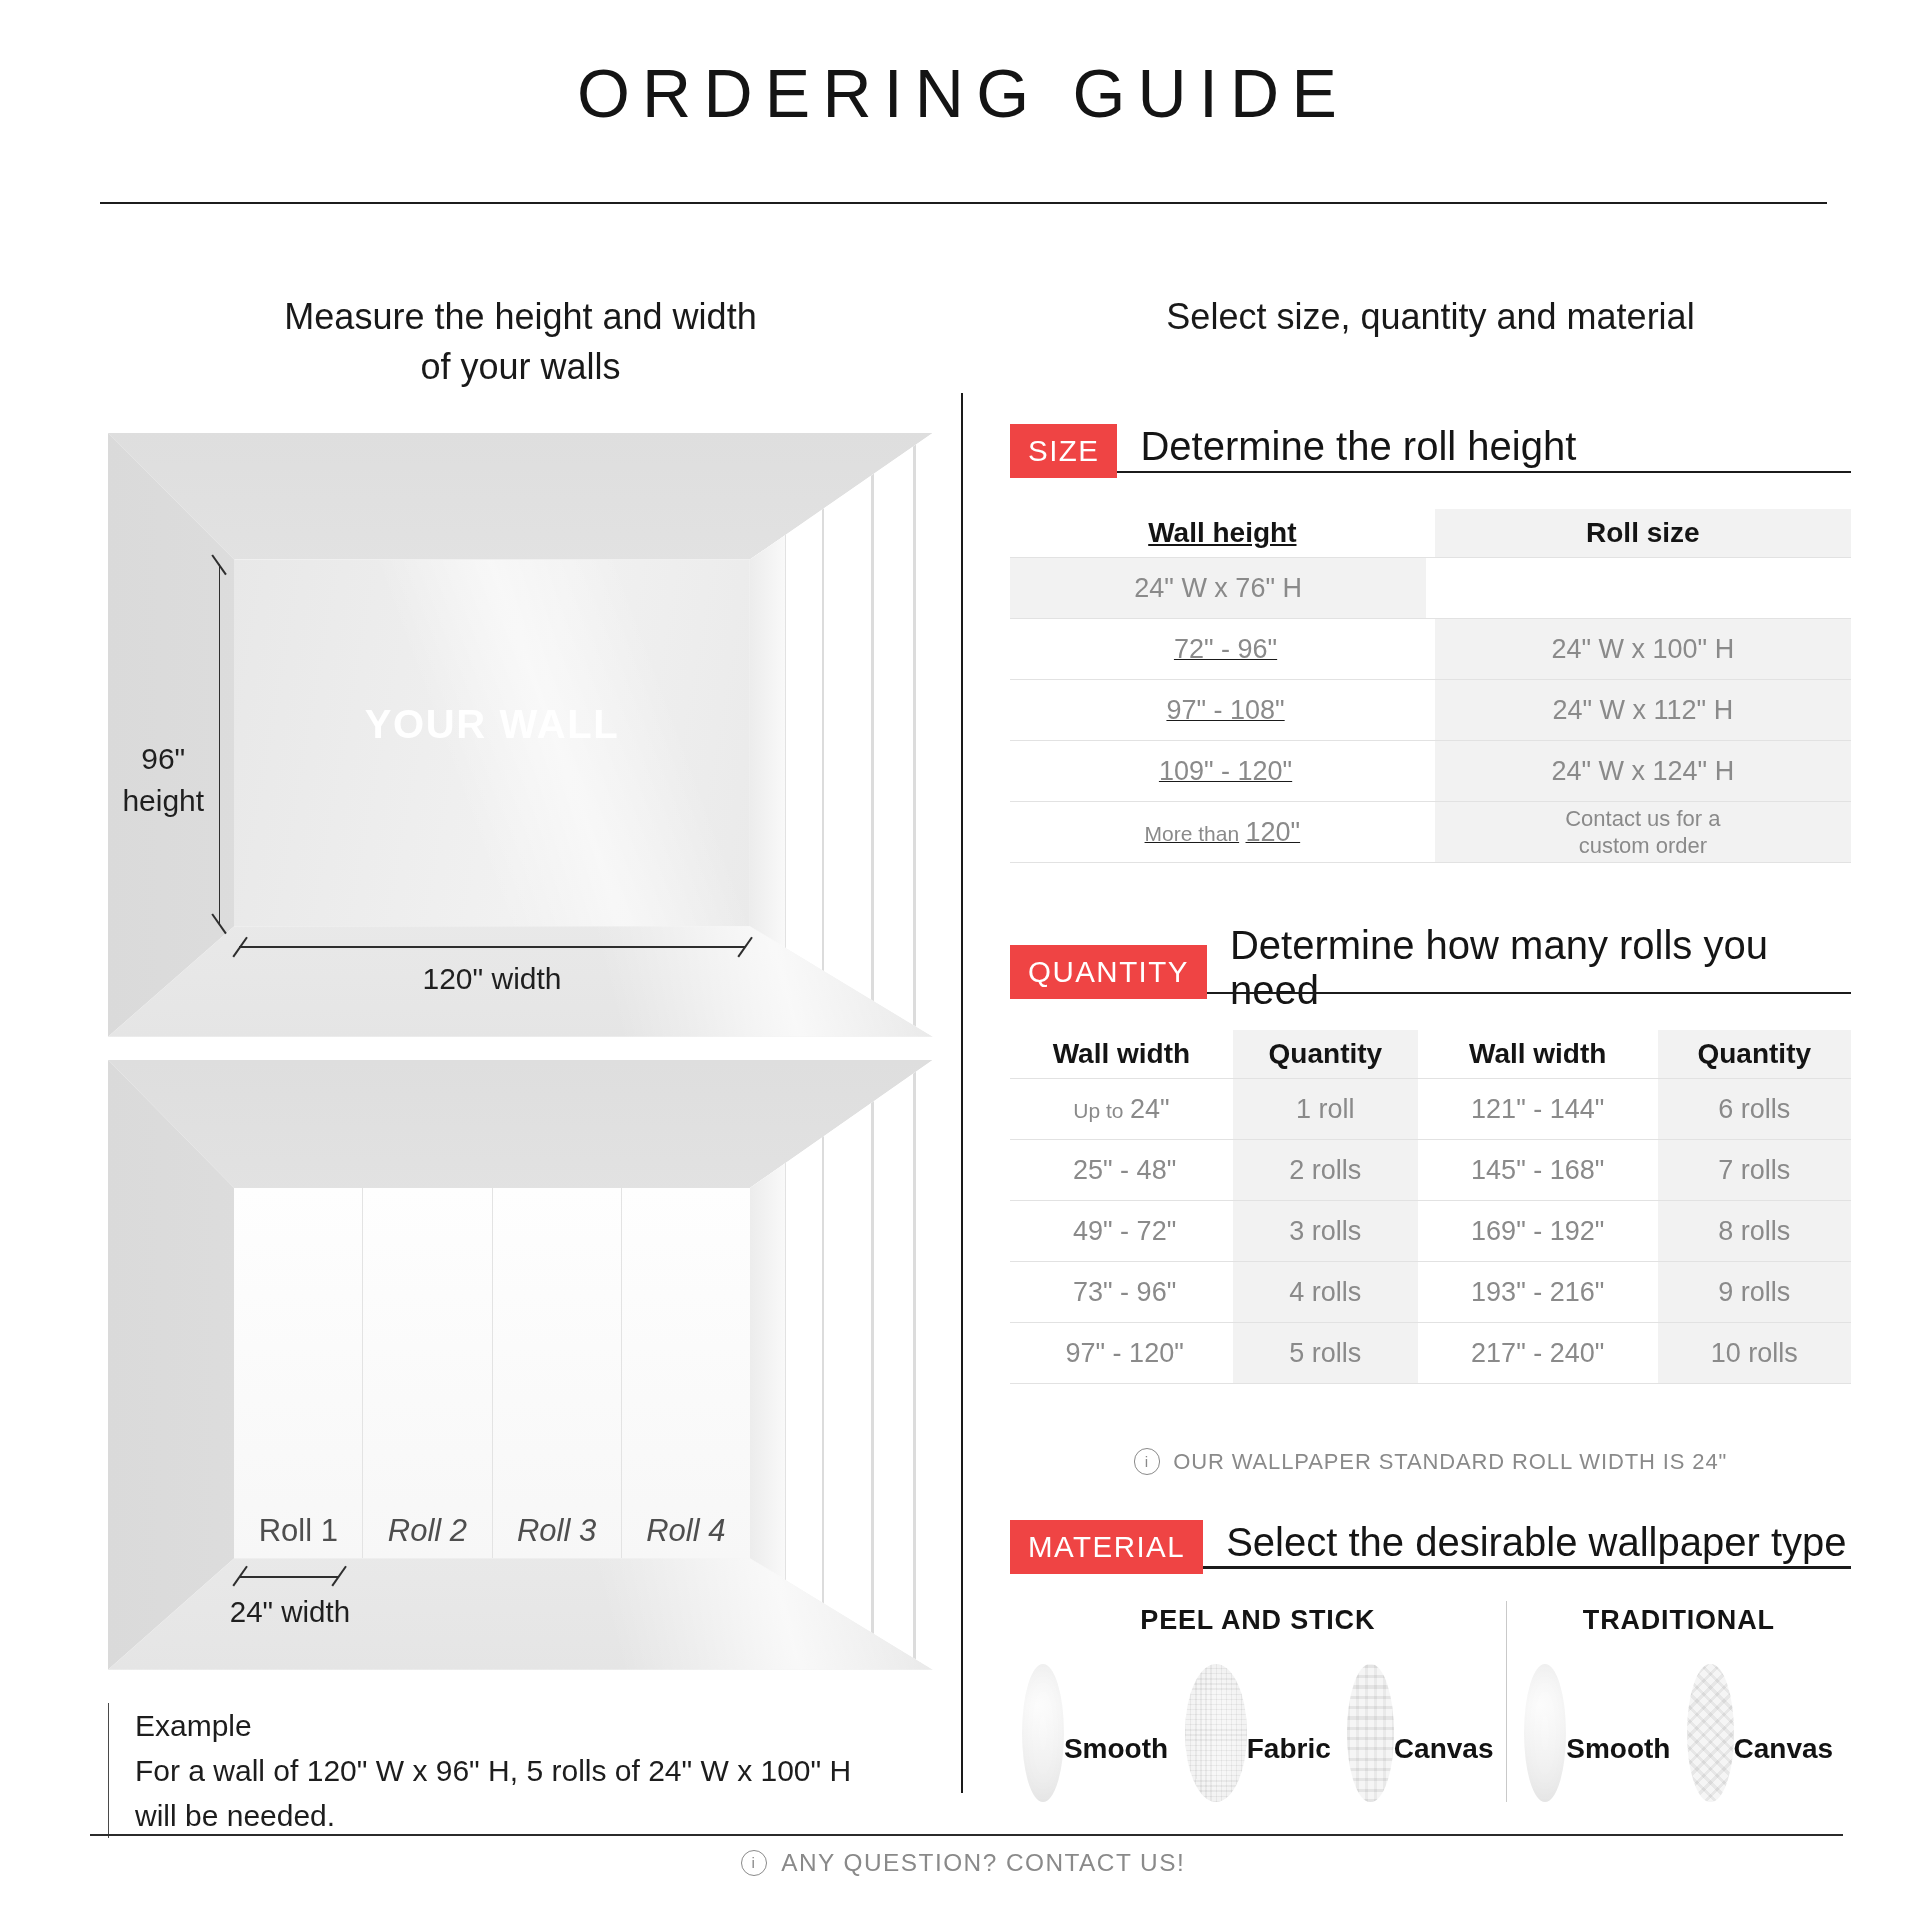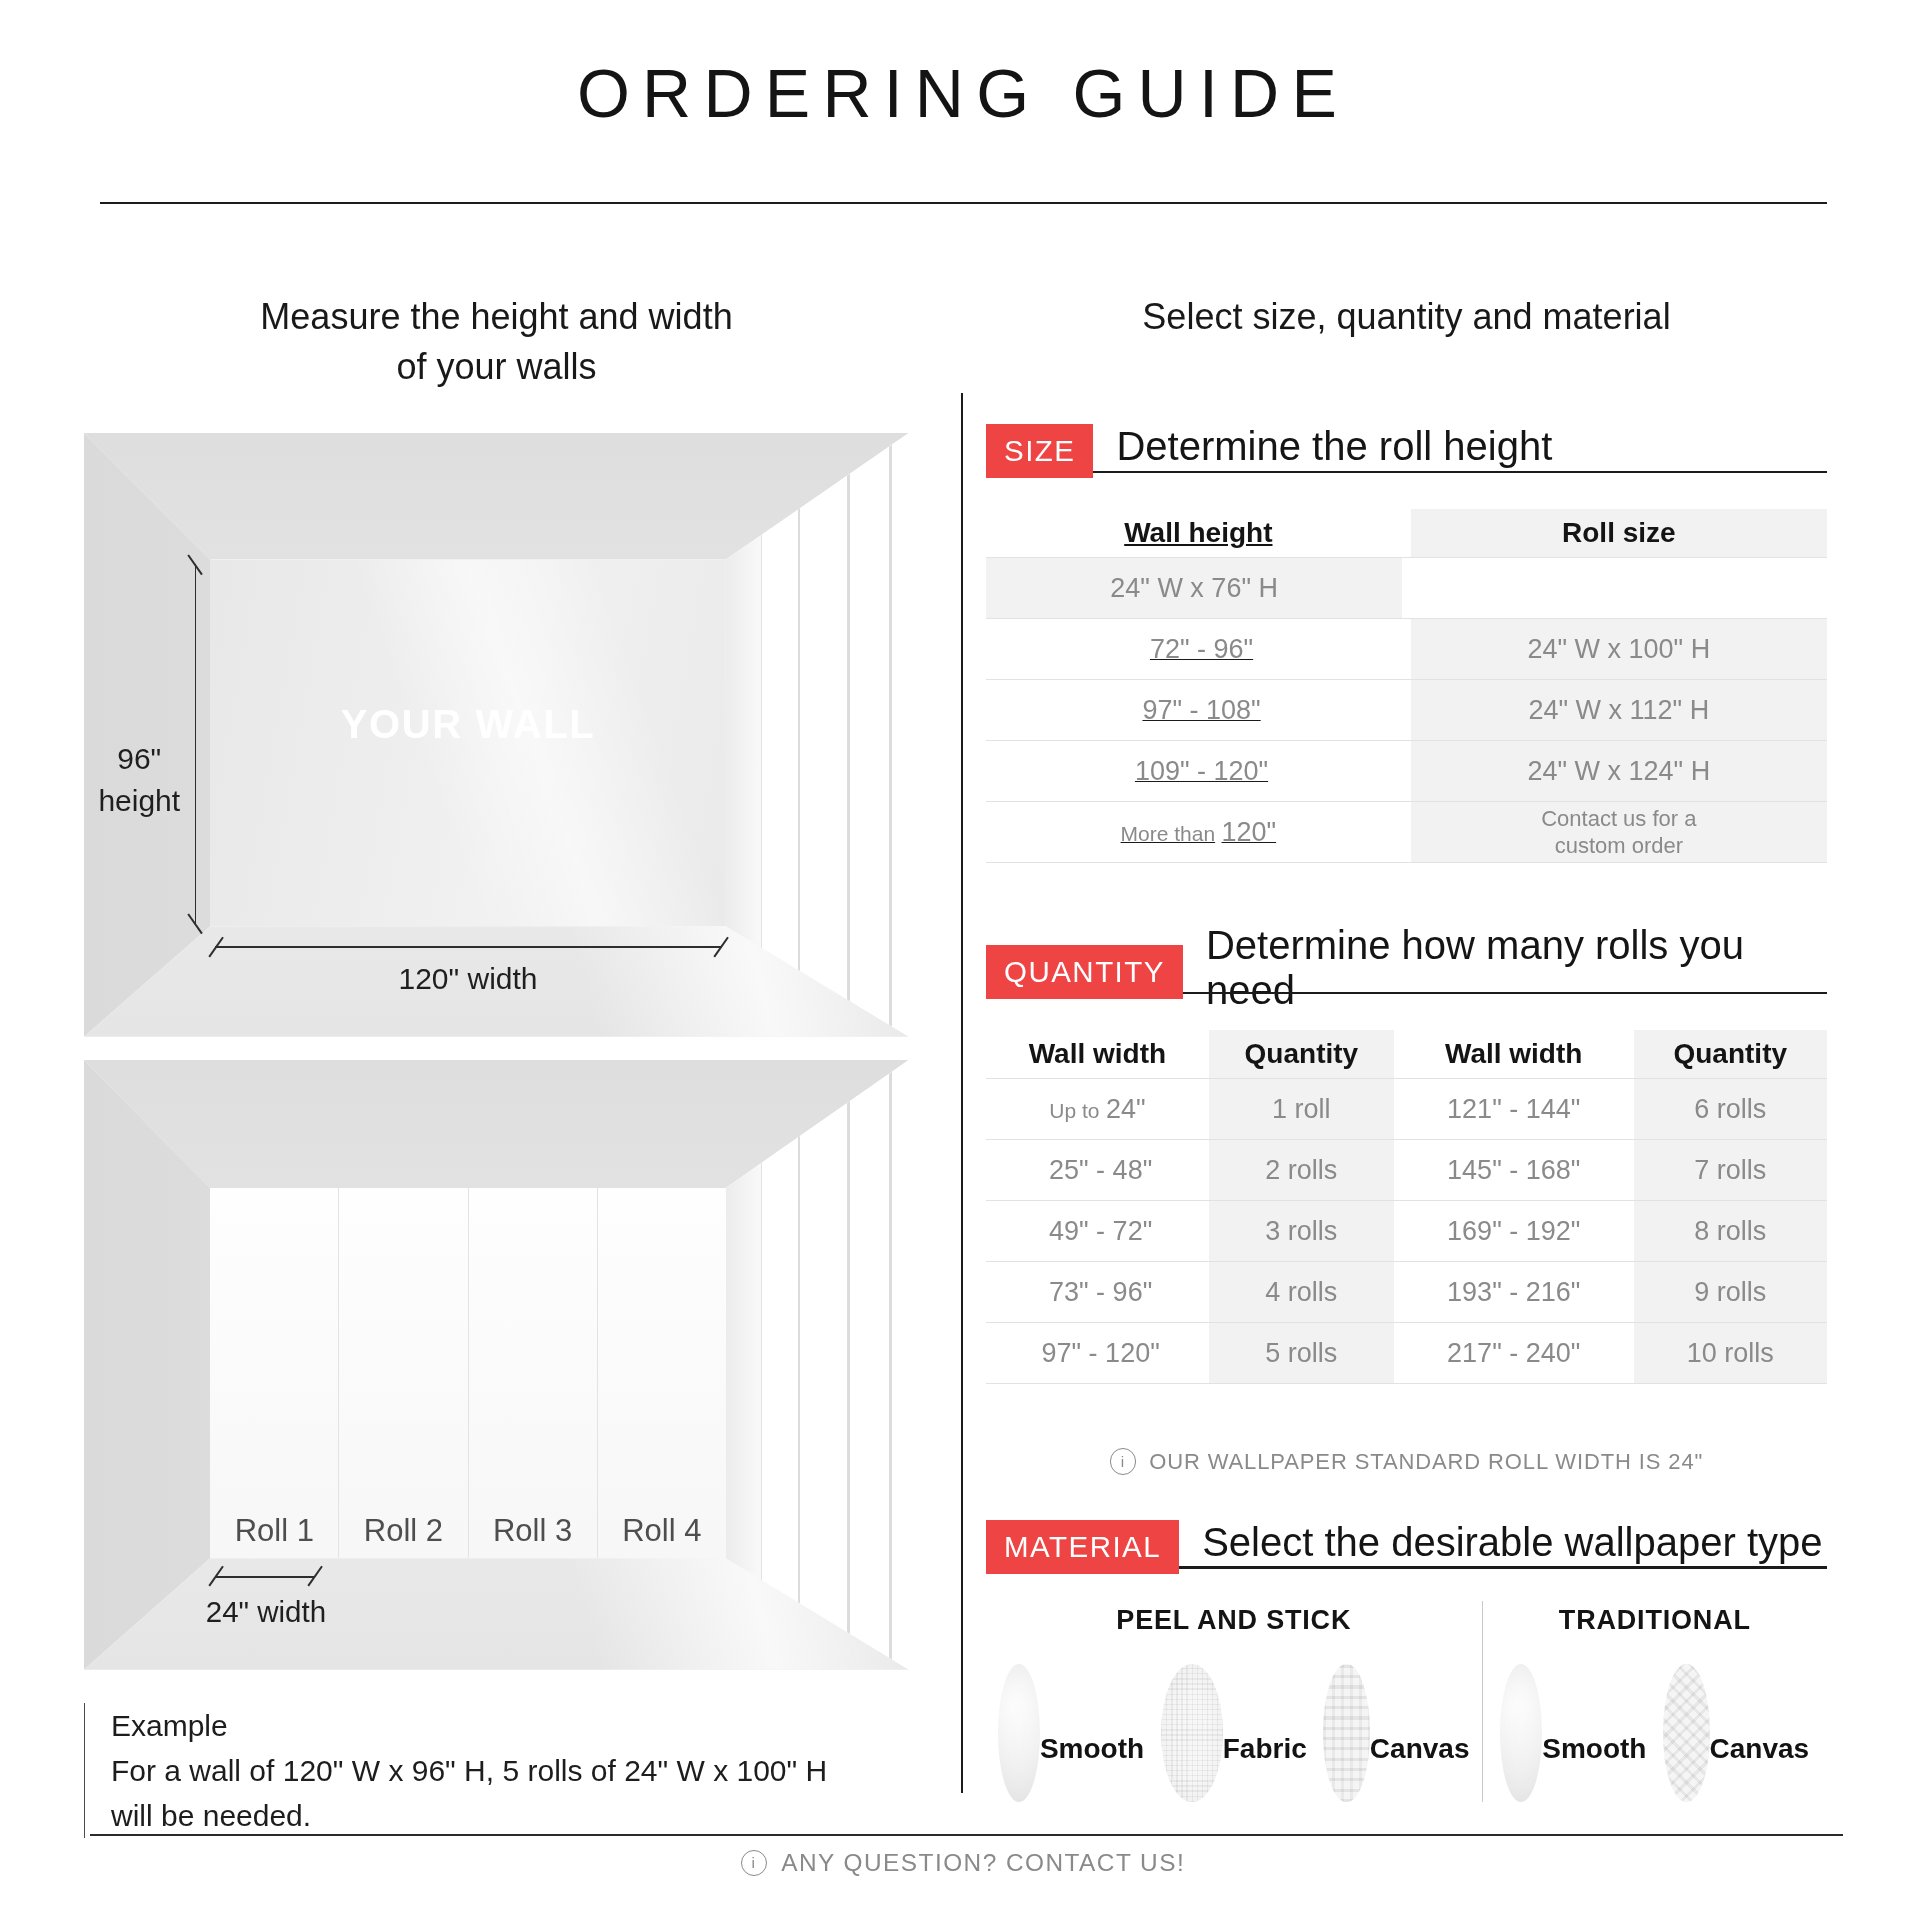--- a/index.html
+++ b/index.html
@@ -9,21 +9,21 @@
   }
   
   .title {
     margin:0; padding-top:53px; text-align:center;
     font-size:68px; font-weight:400; letter-spacing:.18em; color:#141414; line-height:1.2;
   }
   .top-rule { margin:67px auto 0; width:1727px; height:2.6px; background:#1c1c1c; }
   .vdivider { position:absolute; left:961px; top:393px; width:1.9px; height:1400px; background:#1a1a1a; }
 
   
-  .columns { position:absolute; top:231px; left:84px; width:1743px; display:flex; }
+  .columns { position:absolute; top:231px; left:108px; width:1743px; display:flex; }
   .col-left { width:825px; }
   .col-right { width:841px; margin-left:77px; }
   .col-heading { margin:61px 0 0; font-size:36px; font-weight:400; color:#191919; text-align:center; line-height:1.4; }
   .col-heading span { display:block; }
 
   
   .room { position:relative; width:825px; overflow:hidden; }
   .room1 { height:604px; margin-top:40px; }
   .room2 { height:610px; margin-top:23px; }
   .plane { position:absolute; inset:0; }
@@ -49,21 +49,21 @@
   .dim-h::before,.dim-h::after { content:""; position:absolute; width:1.9px; height:24.4px; background:#2e2e2e; top:-11.6px; transform:rotate(35deg); }
   .dim-h::before { left:-0.6px; } .dim-h::after { right:-0.6px; }
   .dim-h.wide { left:15.9%; width:61.3%; top:85%; }
   .dim-h-label { position:absolute; left:15.3%; width:62.5%; top:87.6%; text-align:center; font-size:30px; color:#1f1f1f; }
   .dim-h.small24 { left:15.9%; width:12.1%; top:84.6%; }
   .dim-24-label { position:absolute; left:12.8%; width:18.5%; top:87.7%; text-align:center; font-size:29.5px; color:#1f1f1f; }
 
   
   .rolls { position:absolute; left:15.3%; top:21%; width:62.5%; height:60.7%; display:flex; }
   .roll { flex:1 1 0; position:relative; background:linear-gradient(180deg,#fefefe,#f7f7f7); }
-  .roll + .roll { border-left:1.3px solid #e3e3e3; }
+  .roll + .roll { border-left:1.3px solid #e3e3e3;font-style:italic; }
   .roll-label { position:absolute; left:0; right:0; bottom:2.5%; text-align:center; font-size:31px; color:#4e4e4e; }
 
   
   .example { margin-top:33px; border-left:1.9px solid #4a4a4a; padding-left:26px; font-size:30px; color:#1d1d1d; line-height:1.5; }
 
   
   .section-head { display:flex; align-items:stretch; height:54px; }
   .size-head { margin-top:82px; } .qty-head { margin-top:82px; } .mat-head { margin-top:45px; }
   .badge { background:#ef4444; color:#ffffff; font-size:29.5px; letter-spacing:.05em; padding:0 18px; display:inline-flex; align-items:center; }
   .title-wrap { flex:1; position:relative; display:flex; align-items:center; padding-left:23px; }

